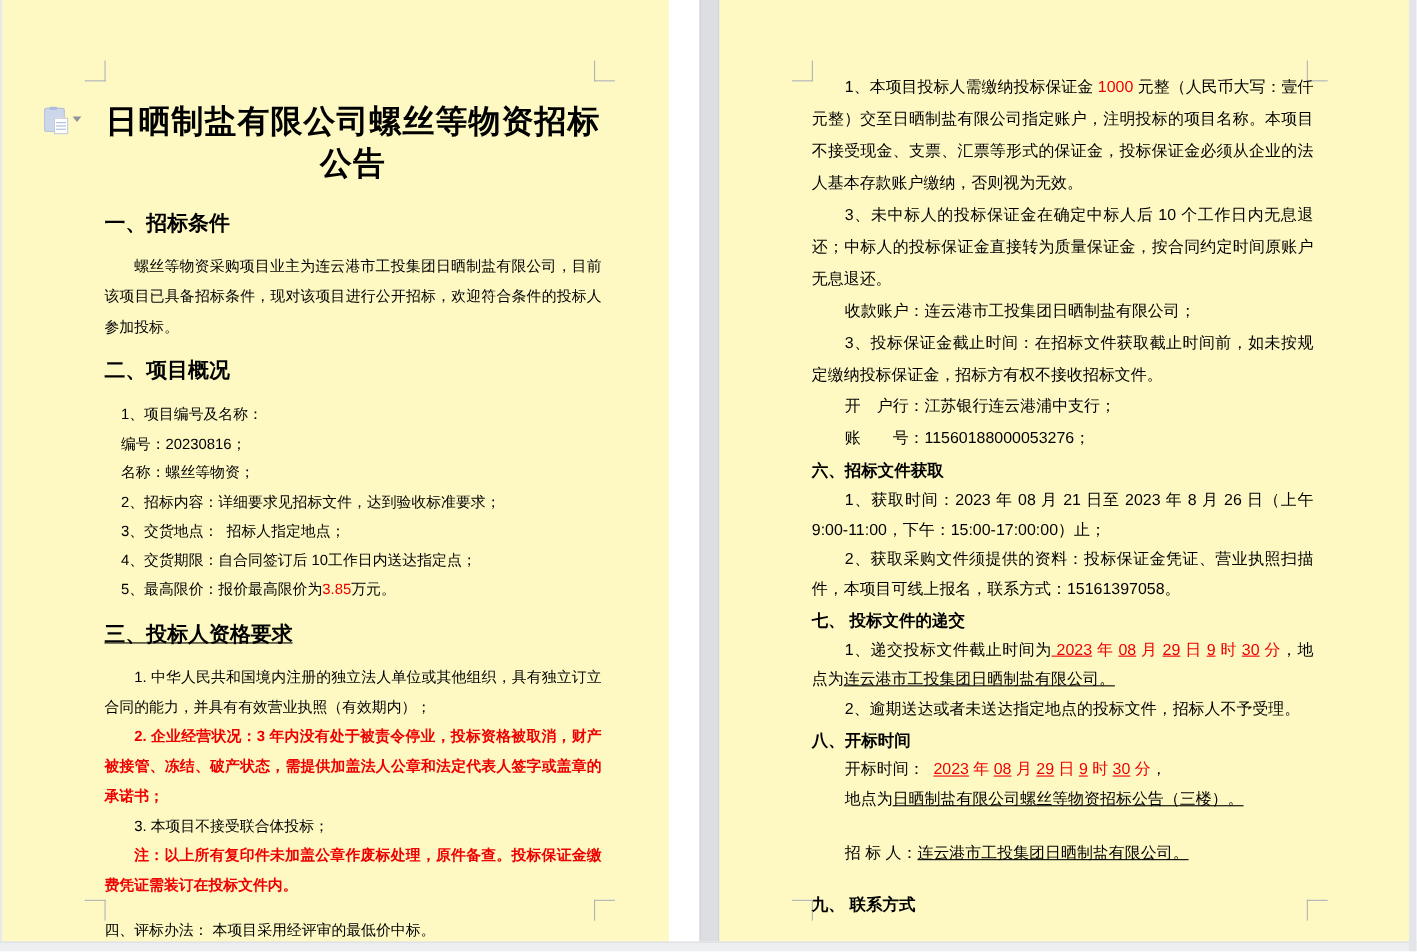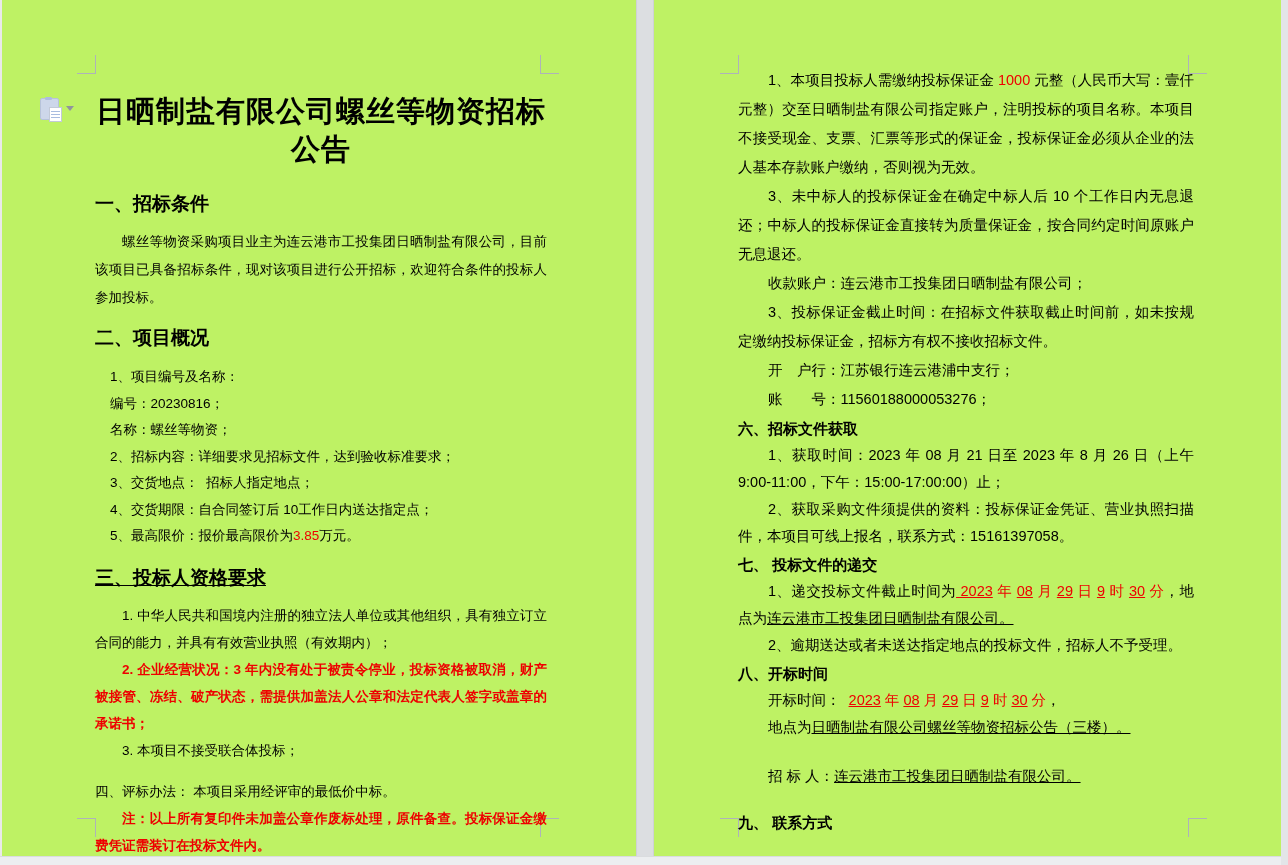--- a/index.html
+++ b/index.html
@@ -3,22 +3,22 @@
 <meta charset="utf-8">
 <style>
   html,body{margin:0;padding:0;background:#fff;}
   .canvas{position:relative;width:1288px;height:865px;background:#fff;overflow:hidden;
           font-family:"Liberation Sans","DejaVu Sans",sans-serif;color:#000;}
   .left-edge{position:absolute;left:0;top:0;width:2px;height:865px;background:#e9e9e9;}
   .page-gap{position:absolute;left:636px;top:0;width:16px;height:856px;background:#dcdee1;
             border-left:1px solid #cfd1d5;border-right:1px solid #cfd1d5;}
   .bottom-strip{position:absolute;left:0;top:856px;width:1288px;height:9px;background:#eceef0;border-top:1px solid #dadcdf;}
   .right-strip{position:absolute;left:1281px;top:0;width:7px;height:865px;background:#e3e5e8;}
-  .page{position:absolute;top:0;height:856px;background:#bef264;}
-  .page1{left:2px;width:634px;}
+  .page{position:absolute;top:0;height:856px;background:#fef9c3;}
+  .page1{left:2px;width:582px;padding-left:24px;}
   .page2{left:654px;width:627px;}
   
   .crop{position:absolute;width:18px;height:18px;border:0 solid #aeb3b9;}
   .crop.tl{border-right-width:1px;border-bottom-width:1px;}
   .crop.tr{border-left-width:1px;border-bottom-width:1px;}
   .crop.bl{border-right-width:1px;border-top-width:1px;}
   .crop.br{border-left-width:1px;border-top-width:1px;}
   
   .paste-btn{position:absolute;left:38px;top:98px;display:flex;align-items:flex-start;cursor:pointer;}
   .clipboard{width:17px;height:20px;background:#cdd7ea;border:1px solid #b7c3da;border-radius:2px;position:relative;}
@@ -82,23 +82,23 @@
         <div class="tline">2、招标内容：详细要求见招标文件，达到验收标准要求；</div>
         <div class="tline">3、交货地点：  招标人指定地点；</div>
         <div class="tline">4、交货期限：自合同签订后 10工作日内送达指定点；</div>
         <div class="tline"><span>5、最高限价：报价最高限价为</span><span class="r">3.85</span><span>万元。</span></div>
       </div>
 
       <div class="tline h-big" style="margin-top:16px;text-decoration:underline;">三、投标人资格要求</div>
       <div class="tline q" style="margin-top:12px;">1. 中华人民共和国境内注册的独立法人单位或其他组织，具有独立订立合同的能力，并具有有效营业执照（有效期内）；</div>
       <div class="tline q redb">2. 企业经营状况：3 年内没有处于被责令停业，投标资格被取消，财产被接管、冻结、破产状态，需提供加盖法人公章和法定代表人签字或盖章的承诺书；</div>
       <div class="tline q">3. 本项目不接受联合体投标；</div>
+      <div class="tline q redb">注：以上所有复印件未加盖公章作废标处理，原件备查。投标保证金缴费凭证需装订在投标文件内。</div>
+
       <div class="tline flush" style="margin-top:14px;">四、评标办法： 本项目采用经评审的最低价中标。</div>
-
-      <div class="tline q redb">注：以上所有复印件未加盖公章作废标处理，原件备查。投标保证金缴费凭证需装订在投标文件内。</div>
 
     </div>
   </div>
 
   <div class="page-gap"></div>
 
   <div class="page page2">
     <div class="crop tl" style="left:66px;top:55px;"></div>
     <div class="crop tr" style="left:534px;top:55px;"></div>
     <div class="crop bl" style="left:66px;top:818px;"></div>

